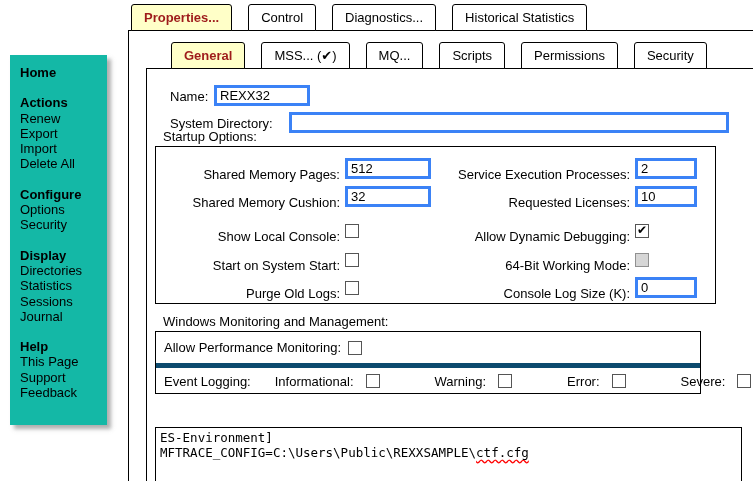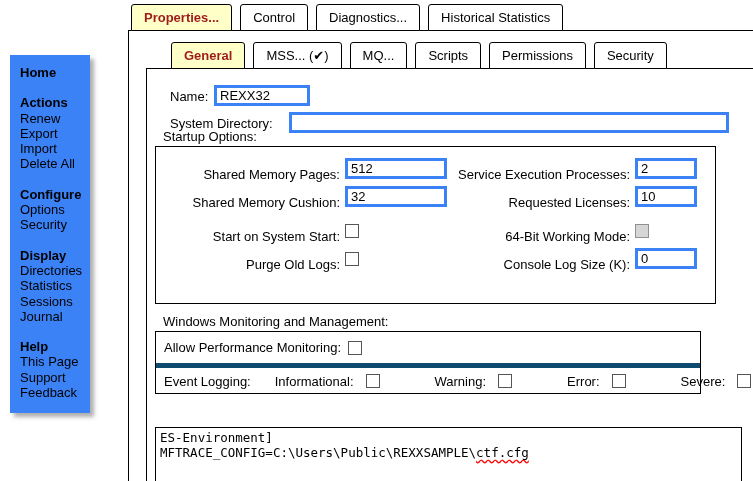--- a/index.html
+++ b/index.html
@@ -8,62 +8,62 @@
     position:relative;
     width:753px; height:481px;
     overflow:hidden;
     font-family:"Liberation Sans", sans-serif;
     font-size:13px;
     color:#000;
   }
 
   
   .sidebar {
-    position:absolute; left:10px; top:55px; width:80px;
-    padding:10px 4px 13px 10px;
-    background:#3b82f6;
+    position:absolute; left:10px; top:55px; width:97px;
+    padding:10px 4px 25px 10px;
+    background:#14b8a6;
     box-shadow:4px 4px 4px rgba(110,110,110,.55);
   }
   .sb-item { line-height:15.3px; white-space:nowrap; cursor:pointer; }
   .sb-header { font-weight:bold; cursor:default; }
   .sb-gap { height:15px; }
 
   
   .content-frame {
     position:absolute; left:128px; top:30px; width:626px; height:452px;
     border-top:1px solid #000; border-left:1px solid #000;
     background:#fff;
   }
   .tab-page-panel {
     position:absolute; left:146px; top:68px; width:608px; height:414px;
     border-top:1px solid #000; border-left:1px solid #000;
     background:#fff;
   }
 
   
-  .tabs-row { position:absolute; display:flex; gap:8px; z-index:5; }
+  .tabs-row { position:absolute; display:flex; gap:16px; z-index:5; }
   .tabs-primary { left:131px; top:4px; }
   .tabs-secondary { left:171px; top:42px; }
   .tab {
     display:flex; align-items:center;
     height:27px; padding:0 12px;
     border:1px solid #000; border-radius:3px 3px 0 0;
     background:#fff; color:#000; white-space:nowrap; cursor:pointer;
   }
   .tab.active { background:#ffffc8; color:#9e1b1b; font-weight:bold; }
 
   
   .abs { position:absolute; }
   .lbl { white-space:nowrap; }
   .txt {
     border:3px solid #3b82f6; background:#fff;
     height:21px; padding:1px 3px;
     font-family:"Liberation Sans", sans-serif; font-size:13px; color:#000;
   }
-  .w96 { width:96px; } .w440 { width:440px; } .w86 { width:102px; } .w62 { width:62px; }
+  .w96 { width:96px; } .w440 { width:440px; } .w86 { width:86px; } .w62 { width:62px; }
 
   .groupbox { position:absolute; border:1px solid #000; background:#fff; }
   .box-startup { left:155px; top:146px; width:561px; height:158px; padding-top:8px; }
   .opt-row {
     display:grid; grid-template-columns:186px 112px 178px 1fr;
     align-items:center; height:22px; margin-bottom:6px;
   }
   .opt-row.gap-after { margin-bottom:12px; }
   .opt-row.gap-sm { margin-bottom:7px; }
   .opt-label { text-align:right; padding-right:2px; white-space:nowrap;margin-top:12px; }
@@ -171,20 +171,30 @@
   <div class="opt-row gap-after">
     <span class="opt-label">Shared Memory Cushion:</span>
     <span class="opt-field">
         <input class="txt w86" value="32" style="">
       </span>
     <span class="opt-label">Requested Licenses:</span>
     <span class="opt-field">
         <input class="txt w62" value="10" style="">
       </span>
   </div>
+  <div class="opt-row gap-sm">
+    <span class="opt-label">Show Local Console:</span>
+    <span class="opt-field">
+        <span class="cb"></span>
+      </span>
+    <span class="opt-label">Allow Dynamic Debugging:</span>
+    <span class="opt-field">
+        <span class="cb checked"></span>
+      </span>
+  </div>
   <div class="opt-row">
     <span class="opt-label">Start on System Start:</span>
     <span class="opt-field">
         <span class="cb"></span>
       </span>
     <span class="opt-label">64-Bit Working Mode:</span>
     <span class="opt-field">
         <span class="cb disabled"></span>
       </span>
   </div>

